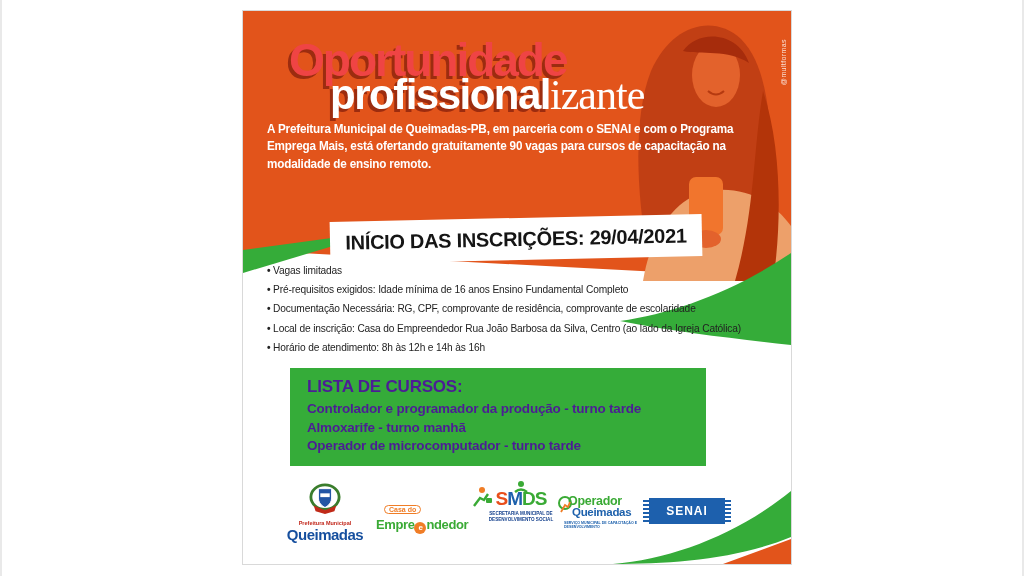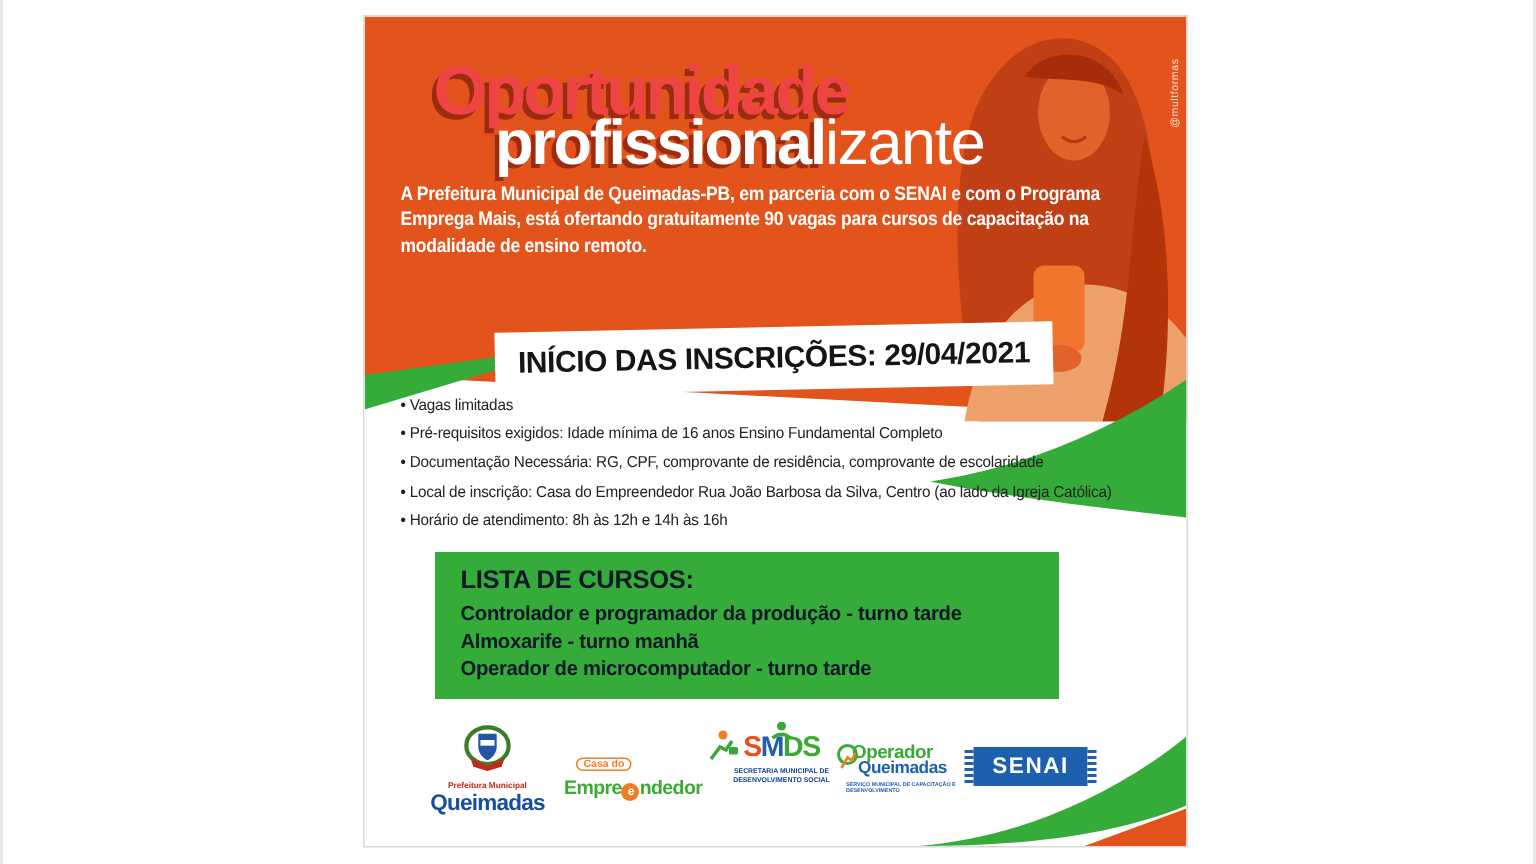--- a/index.html
+++ b/index.html
@@ -21,39 +21,39 @@
   .swoosh-right{position:absolute;left:377px;top:236px;width:171px;height:105px;z-index:3;}
   .swoosh-bottom{position:absolute;left:370px;top:468px;width:178px;height:85px;z-index:3;}
 
   .wm{position:absolute;right:4px;top:28px;z-index:6;color:rgba(255,255,255,.82);
       font-size:7px;letter-spacing:.4px;writing-mode:vertical-rl;transform:rotate(180deg);}
 
   .title1{position:absolute;left:46px;top:22px;z-index:6;font-size:46px;font-weight:900;
       letter-spacing:-2px;color:#ef4444;text-shadow:-3px 3px 0 #9c2c0f;}
   .title2{position:absolute;left:87px;top:60px;z-index:6;font-size:42px;letter-spacing:-1.5px;color:#fff;}
   .title2 .b{font-weight:900;text-shadow:-3px 3px 0 #9c2c0f;}
-  .title2 .l{font-weight:300;letter-spacing:-1px;}
+  .title2 .l{font-weight:300;letter-spacing:-1px;font-family:Liberation Serif, serif;}
 
   .intro{position:absolute;left:24px;top:109px;width:560px;z-index:6;color:#fff;
       font-size:13px;font-weight:700;line-height:1.34;letter-spacing:-.2px;
       transform:scaleX(.9);transform-origin:0 0;}
   .callout{position:absolute;left:77px;top:168px;z-index:6;color:#fff;font-style:italic;
       font-size:15.5px;font-weight:800;line-height:1.25;letter-spacing:-.2px;}
 
   .banner{position:absolute;left:87px;top:207px;width:372px;height:42px;background:#fff;
       z-index:5;transform:rotate(-1.2deg);text-align:center;}
   .banner span{font-size:20px;font-weight:800;color:#151515;line-height:42px;letter-spacing:-.3px;}
 
   .bullets{position:absolute;left:24px;top:250px;width:540px;z-index:4;list-style:none;margin:0;padding:0;
       transform:scaleX(.97);transform-origin:0 0;}
   .bullets li{font-size:10.5px;color:#222;line-height:19.2px;white-space:nowrap;letter-spacing:-.15px;}
   .bullets li::before{content:"• ";font-weight:700;}
 
   .courses{position:absolute;left:47px;top:357px;width:416px;height:98px;background:#35ac39;
-      z-index:4;box-sizing:border-box;padding:9px 0 12px 17px;color:#0f172a;}
+      z-index:4;box-sizing:border-box;padding:9px 0 12px 17px;color:#4c1d95;}
   .courses .hd{font-size:17px;font-weight:800;letter-spacing:-.2px;margin-bottom:3px;}
   .courses .it{font-size:13.5px;font-weight:700;line-height:1.38;letter-spacing:-.2px;}
 
   .logo{position:absolute;z-index:4;text-align:center;}
   .lg-pref{left:30px;top:472px;width:104px;}
   .lg-pref .t1{font-size:5.5px;font-weight:700;color:#c1271b;margin-top:1px;}
   .lg-pref .t2{font-size:15px;font-weight:900;color:#164f9e;letter-spacing:-.5px;margin-top:0;}
   .lg-casa{left:133px;top:487px;width:118px;text-align:left;}
   .lg-casa .tag{display:inline-block;border:1px solid #f07d26;border-radius:6px;color:#f07d26;
       font-size:7px;font-weight:700;padding:0 4px;margin-left:8px;}
@@ -66,21 +66,21 @@
   .lg-smds .c1{color:#e94e1b}.lg-smds .c2{color:#1d61ac}.lg-smds .c3{color:#3aaa35}
   .lg-smds .cap{font-size:4.6px;font-weight:700;color:#123f8c;line-height:1.25;margin-top:2px;}
   .lg-smds .person{position:absolute;left:34px;top:-8px;}
   .lg-qual{left:315px;top:483px;width:86px;text-align:left;}
   .lg-qual .q1{font-size:12.5px;font-weight:800;color:#3aaa35;letter-spacing:-.3px;margin-left:10px;}
   .lg-qual .q2{font-size:11.5px;font-weight:800;color:#1d61ac;letter-spacing:-.3px;margin-left:14px;margin-top:-2px;}
   .lg-qual .cap{font-size:3.6px;font-weight:700;color:#1d61ac;margin-left:6px;margin-top:3px;}
   .lg-qual .runner{position:absolute;left:0;top:2px;}
   .lg-senai{left:400px;top:487px;width:92px;display:flex;align-items:center;}
   .stitch{width:6px;height:22px;background:repeating-linear-gradient(180deg,#1d60ad 0 2px,#fff 2px 4px);}
-  .senai-box{width:76px;height:26px;background:#1d60ad;color:#fff;font-size:15px;font-weight:900;
+  .senai-box{width:76px;height:26px;background:#1d60ad;color:#fff;font-size:12px;font-weight:900;
       letter-spacing:1px;line-height:26px;text-align:center;}
 </style>
 </head>
 <body>
 
 <div class="stage">
   <div class="edge l"></div>
   <div class="edge r"></div>
 
   <div class="card">

